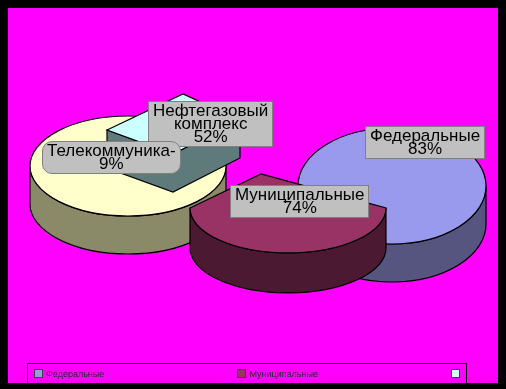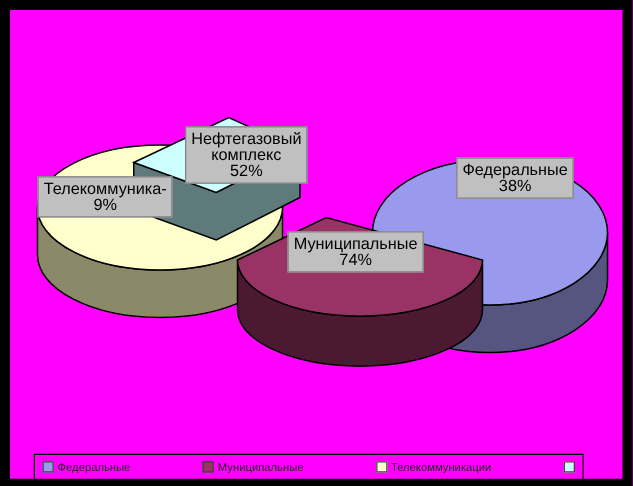--- a/index.html
+++ b/index.html
@@ -9,26 +9,26 @@
   #frame{position:relative;width:506px;height:389px;box-sizing:border-box;
          border-left:8px solid #000;border-top:8px solid #000;
          border-right:8px solid #000;border-bottom:6px solid #000;
          background:#ff00ff;overflow:hidden;}
 
   #plot{position:absolute;left:0;top:0;width:492px;height:375px;}
   #plot svg{display:block;}
 
   
   .dlabel{position:absolute;background:#c0c0c0;border:1px solid #808080;
-          color:#000;font-size:13px;line-height:13px;text-align:center;
+          color:#000;font-size:17px;line-height:13px;text-align:center;
           padding:2px 4px 3px 4px;white-space:nowrap;}
   .dlabel .ln{display:block;}
   #lbl-oil{left:140px;top:93px;}
   #lbl-fed{left:357px;top:118px;}
-  #lbl-tel{left:22px;top:133px;}
+  #lbl-tel{left:34px;top:133px;border-radius:10px;}
   #lbl-mun{left:222px;top:177px;}
 
   
   #legend{position:absolute;left:19px;top:355px;width:440px;height:21px;
           background:#ff00ff;border:1px solid #000;
           display:flex;align-items:center;justify-content:space-between;
           padding:0 6px;box-sizing:border-box;}
   .lgitem{display:flex;align-items:center;gap:3px;}
   .sw{width:7px;height:7px;border:1px solid #404040;display:inline-block;}
   .lgtxt{font-size:9px;color:#262626;white-space:nowrap;}
@@ -88,21 +88,21 @@
     </svg>
 
     <div class="dlabel" id="lbl-oil">
       <span class="ln">Нефтегазовый</span>
       <span class="ln">комплекс</span>
       <span class="ln">52%</span>
     </div>
 
     <div class="dlabel" id="lbl-fed">
       <span class="ln">Федеральные</span>
-      <span class="ln">38%</span>
+      <span class="ln">83%</span>
     </div>
 
     <div class="dlabel" id="lbl-tel">
       <span class="ln">Телекоммуника-</span>
       <span class="ln">9%</span>
     </div>
 
     <div class="dlabel" id="lbl-mun">
       <span class="ln">Муниципальные</span>
       <span class="ln">74%</span>
@@ -112,21 +112,17 @@
   <div id="legend">
     <div class="lgitem">
       <span class="sw" style="background: rgb(153, 153, 238);"></span>
       <span class="lgtxt">Федеральные</span>
     </div>
     <div class="lgitem">
       <span class="sw" style="background: rgb(153, 51, 102);"></span>
       <span class="lgtxt">Муниципальные</span>
     </div>
     <div class="lgitem">
-      <span class="sw" style="background: rgb(255, 255, 204);"></span>
-      <span class="lgtxt">Телекоммуникации</span>
-    </div>
-    <div class="lgitem">
       <span class="sw" style="background: rgb(204, 255, 255);"></span>
     </div>
   </div>
 
 </div>
 
 </body></html>

